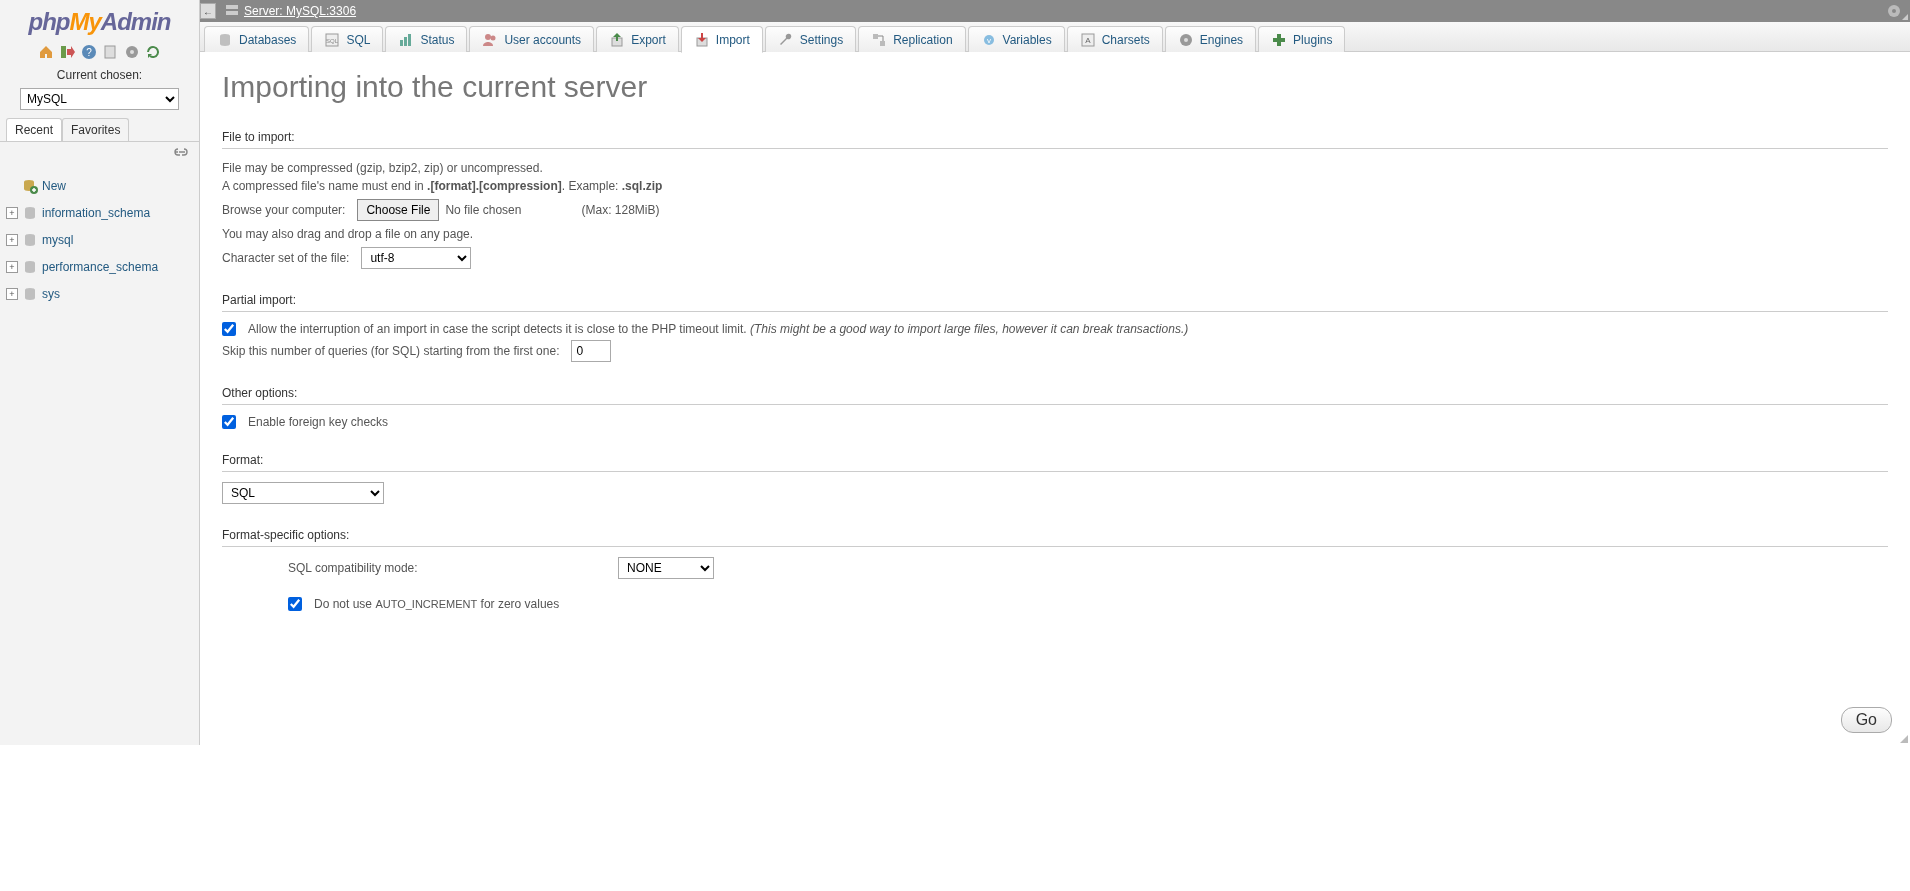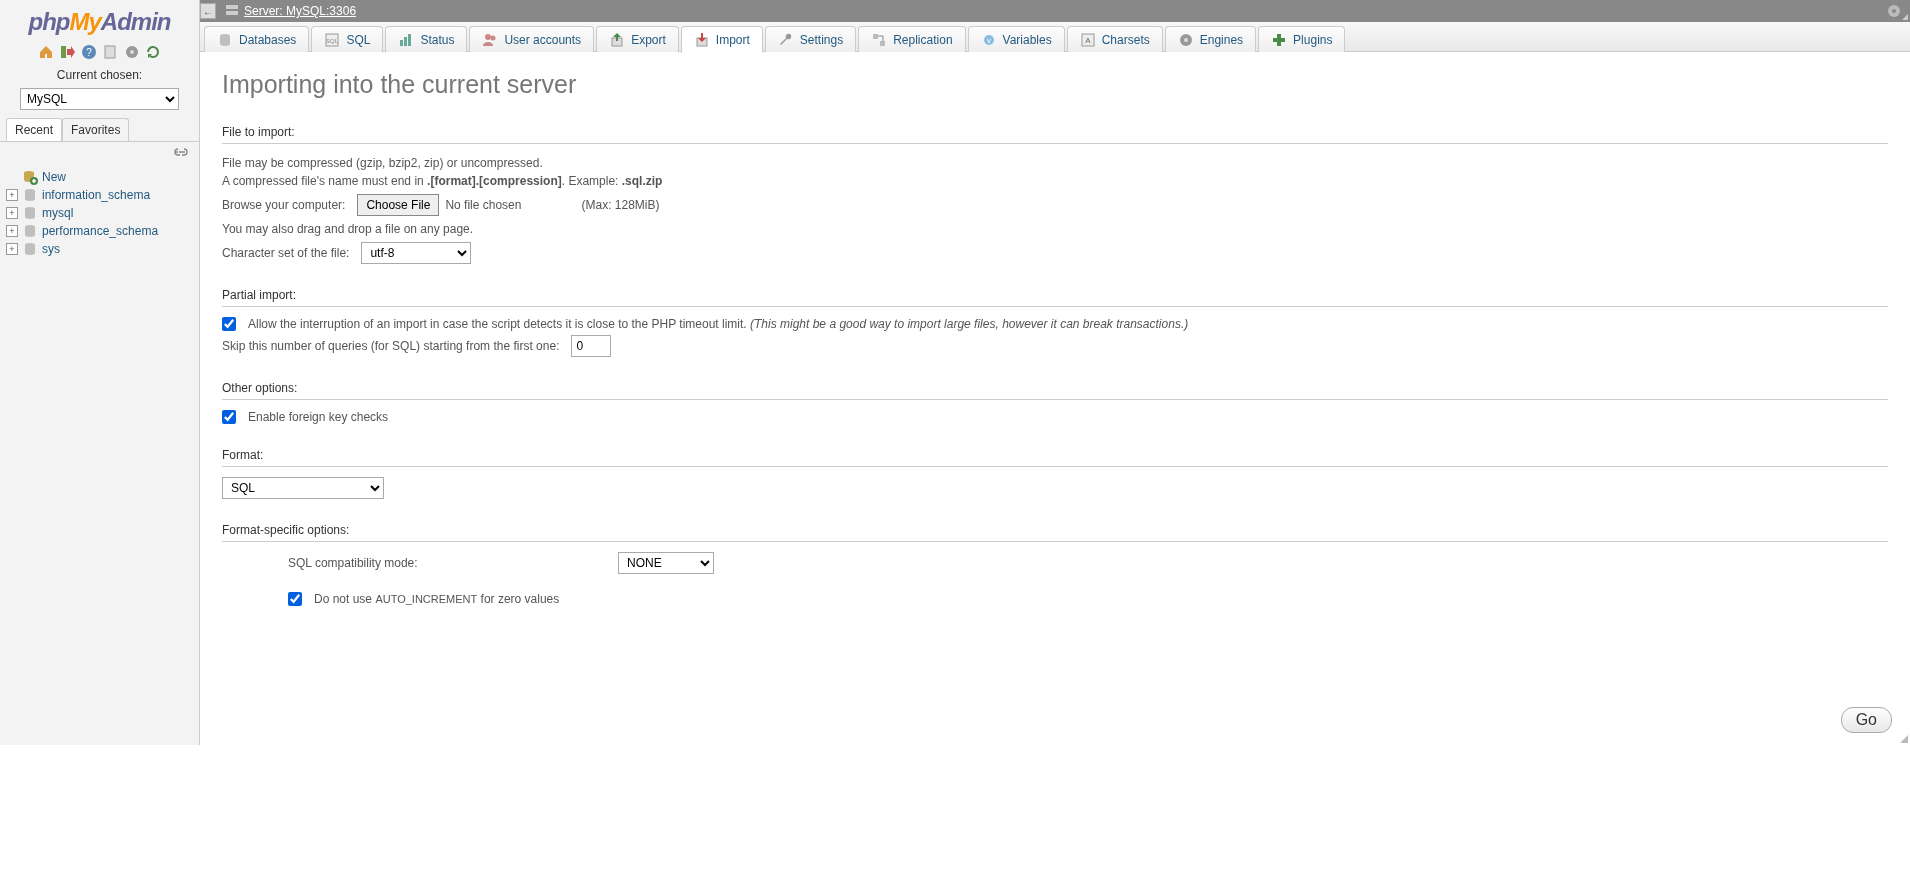--- a/index.html
+++ b/index.html
@@ -16,40 +16,40 @@
 .toolbar-icons span { display: inline-block; width: 16px; height: 16px; margin: 0 1px; cursor: pointer; vertical-align: middle; }
 .server-label { text-align: center; padding: 4px 0 6px; font-size: 12px; color: #333; }
 .server-select { margin: 0 20px 8px; }
 .server-select select { width: 100%; height: 22px; border: 1px solid #aaa; background: #fff; font-size: 12px; padding: 1px 2px; }
 .tabs-recent { display: flex; border-bottom: 1px solid #ccc; padding: 0 6px; }
 .tabs-recent .tab { padding: 4px 8px; border: 1px solid #ccc; border-bottom: none; background: #f3f3f3; cursor: pointer; font-size: 12px; border-radius: 3px 3px 0 0; margin-right: 0; color: #333; }
 .tabs-recent .tab.active { background: #fff; }
 .link-toggle { text-align: right; padding: 4px 8px; }
 .link-toggle span { display: inline-block; width: 18px; height: 10px; cursor: pointer; color: #888; }
 .tree { padding: 4px 6px; font-size: 12px; }
-.tree-item { display: flex; align-items: center; padding: 1px 0; cursor: pointer; color: #235a81; }
+.tree-item { display: flex; align-items: center; padding: 1px 0; cursor: pointer; color: #235a81; margin-top: 9px; }
 .tree-item .exp { width: 12px; height: 12px; border: 1px solid #999; background: #fff; display: inline-flex; align-items: center; justify-content: center; font-size: 9px; line-height: 1; margin-right: 2px; color: #555; }
 .tree-item .noexp { width: 14px; display: inline-block; }
 .tree-item .dbicon { width: 16px; height: 16px; margin: 0 4px 0 2px; display: inline-flex; align-items: center; justify-content: center; }
 
 
 .right-panel { flex: 1; display: flex; flex-direction: column; background: #fff; }
 .collapse-btn { position: absolute; left: 200px; top: 3px; width: 16px; height: 16px; background: #ddd; border: 1px solid #aaa; cursor: pointer; display: flex; align-items: center; justify-content: center; font-size: 10px; z-index: 10; }
 .top-bar { background: #888; color: #fff; height: 22px; display: flex; align-items: center; padding: 0 8px 0 24px; position: relative; }
 .top-bar .host-icon { margin-right: 4px; }
 .top-bar .gear-right { position: absolute; right: 8px; top: 3px; cursor: pointer; }
 .top-bar .caret-tr { position: absolute; right: 2px; bottom: 2px; width: 0; height: 0; border-left: 6px solid transparent; border-bottom: 6px solid #ccc; }
 
 .main-tabs { background: linear-gradient(#f8f8f8,#e8e8e8); border-bottom: 1px solid #ccc; height: 30px; display: flex; padding-left: 4px; }
 .main-tabs .mtab { display: flex; align-items: center; padding: 0 12px; border: 1px solid #ccc; border-bottom: none; margin: 4px 2px 0 0; background: linear-gradient(#fdfdfd,#eee); border-radius: 4px 4px 0 0; color: #235a81; cursor: pointer; font-size: 12px; height: 26px; }
 .main-tabs .mtab.active { background: #fff; border-bottom: 1px solid #fff; position: relative; top:0; height:27px; }
 .main-tabs .mtab .ticon { width: 16px; height: 16px; margin-right: 6px; display:inline-flex; align-items:center; justify-content:center; }
 
 .content { padding: 18px 22px; overflow: auto; flex: 1; position: relative; }
-.content h2 { font-size: 25px; font-weight: normal; color: #777; margin-bottom: 26px; }
+.content h2 { font-size: 30px; font-weight: normal; color: #777; margin-bottom: 26px; }
 .section { margin-bottom: 24px; }
 .section-title { font-size: 12px; font-weight: normal; color: #333; padding-bottom: 4px; border-bottom: 1px solid #ccc; margin-bottom: 10px; }
 .help-text { font-size: 12px; color: #555; line-height: 1.5; }
 .help-text .bold { font-weight: bold; }
 .row { margin: 4px 0; display: flex; align-items: center; font-size: 12px; color: #555; }
 .row label { margin-right: 12px; }
 .file-btn { border: 1px solid #888; background: #efefef; padding: 3px 8px; font-size: 12px; cursor: pointer; margin-right: 6px; }
 .max-label { margin-left: 60px; color: #555; }
 select.small { height: 22px; border: 1px solid #aaa; background: #fff; font-size: 12px; padding: 0 4px; }
 .charset-sel { width: 110px; }

